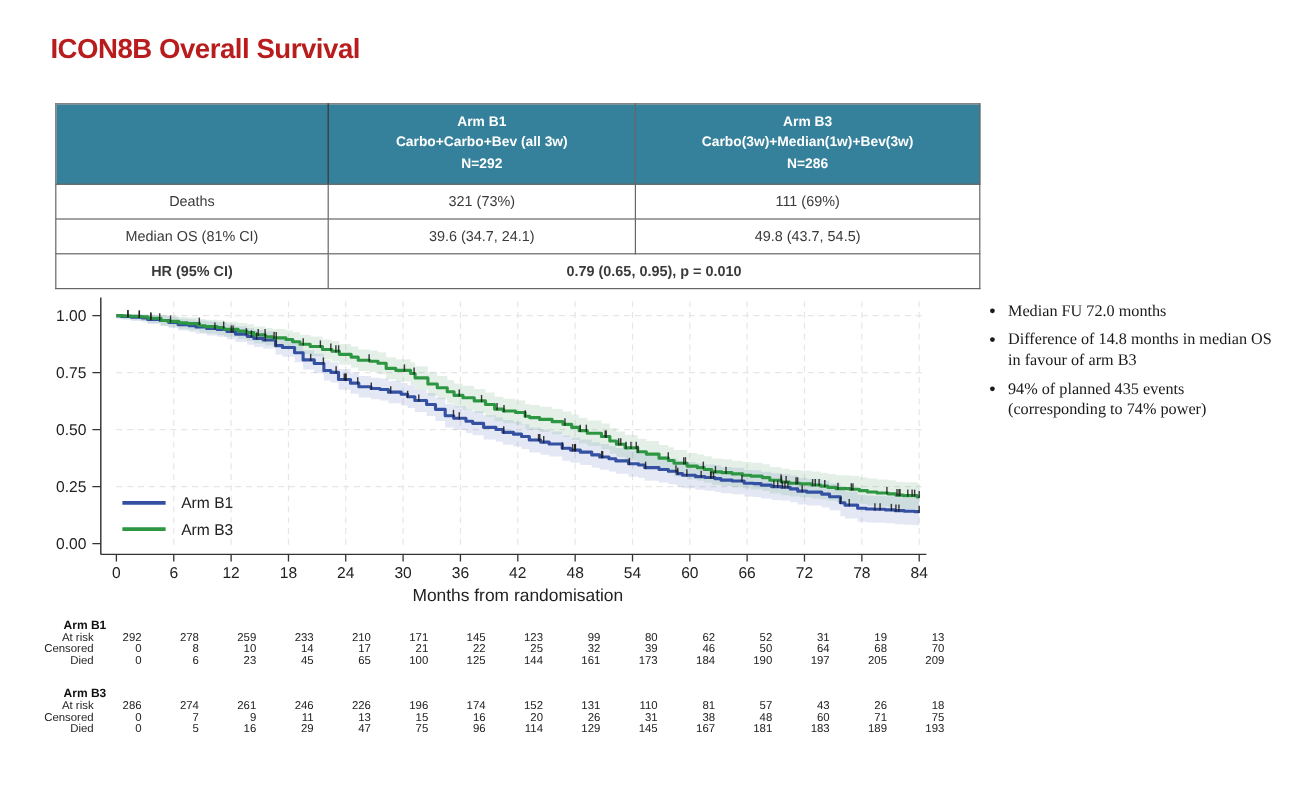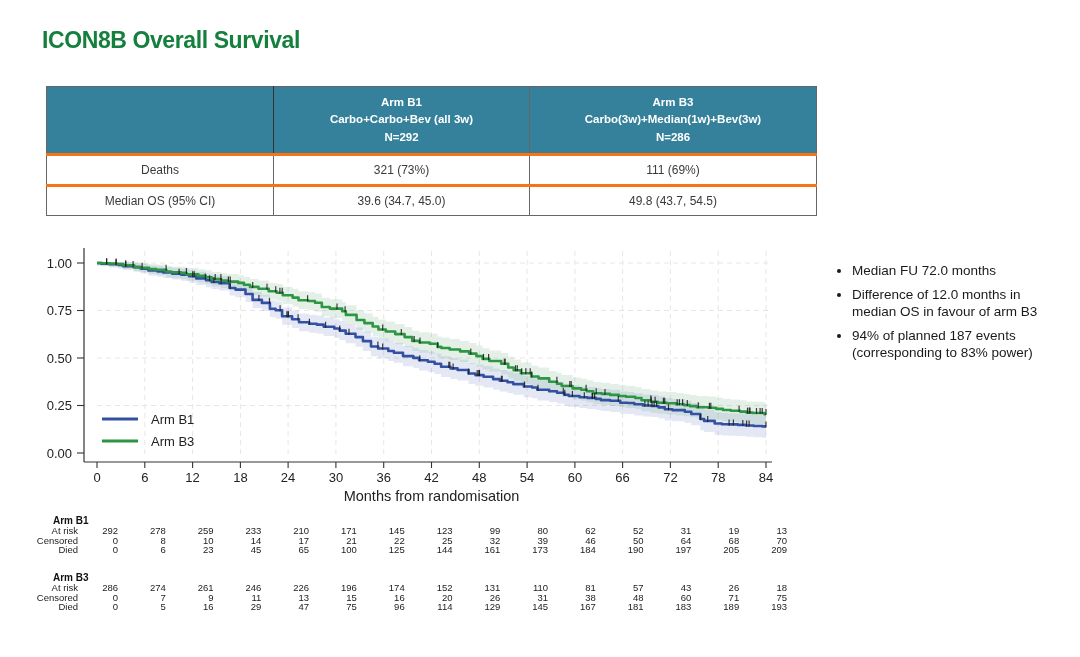--- a/index.html
+++ b/index.html
@@ -1,42 +1,42 @@
 <!DOCTYPE html>
 <html><head>
 <meta charset="utf-8">
 <style>
   html,body{margin:0;padding:0;background:#fff;}
   #page{position:relative;width:1080px;height:657px;background:#fff;overflow:hidden;
         font-family:"Liberation Sans",sans-serif;}
   #title{position:absolute;left:42px;top:27px;font-size:23px;font-weight:bold;
-         letter-spacing:-0.4px;color:#15803d;}
+         letter-spacing:-0.4px;color:#b91c1c;}
   
   #sumtbl{position:absolute;left:46px;top:86px;width:770px;border-collapse:collapse;
           table-layout:fixed;font-size:12px;color:#3a3a3a;}
   #sumtbl td{border:1px solid #666;text-align:center;vertical-align:middle;padding:2px 4px;}
   #sumtbl td.hdr{background:#35819b;color:#fff;font-weight:bold;font-size:11.5px;
                  line-height:1.5;height:62px;border-bottom:1px solid #666;}
   #sumtbl td.hdr-empty{background:#35819b;border-right:1px solid #333;}
-  #sumtbl tr.body td{height:24px;border-top:3px solid #f97316;}
+  #sumtbl tr.body td{height:24px;border-top:1px solid #f97316;}
   #sumtbl tr.hr-row td{font-weight:bold;border-top:1px solid #555;}
   
   #km{position:absolute;left:24px;top:243px;width:790px;height:264px;}
   #risk{position:absolute;left:20px;top:512px;width:810px;height:108px;}
   .grid{stroke:#e8e5e5;stroke-width:1;stroke-dasharray:5 4;fill:none;}
   .ax{stroke:#333;stroke-width:1.2;fill:none;}
   .tick{stroke:#333;stroke-width:1.1;}
   .tlab{font-family:"Liberation Sans",sans-serif;font-size:13px;fill:#222;}
   .xlab{font-family:"Liberation Sans",sans-serif;font-size:14.5px;fill:#222;}
   .leg{font-family:"Liberation Sans",sans-serif;font-size:13px;fill:#222;}
   .armlbl{font-family:"Liberation Sans",sans-serif;font-size:10px;font-weight:bold;fill:#111;}
   .rlbl,.rval{font-family:"Liberation Sans",sans-serif;font-size:9.5px;fill:#222;}
   
   #bullets{position:absolute;left:824px;top:250px;width:242px;font-size:13.5px;color:#1a1a1a;}
-  #bullets ul{margin:12px;padding-left:16px;}
+  #bullets ul{margin:0;padding-left:16px;font-family:Liberation Serif, serif;}
   #bullets li{margin-bottom:7px;line-height:17px;}
 </style>
 </head>
 <body>
 
 <div id="page">
 
   <div id="title">ICON8B Overall Survival</div>
 
   <table id="sumtbl">
@@ -58,23 +58,27 @@
         <span>Carbo(3w)+Median(1w)+Bev(3w)</span><br>
         <span>N=286</span>
       </td>
     </tr>
     <tr class="body">
       <td>Deaths</td>
       <td>321 (73%)</td>
       <td>111 (69%)</td>
     </tr>
     <tr class="body">
-      <td>Median OS (95% CI)</td>
-      <td>39.6 (34.7, 45.0)</td>
+      <td>Median OS (81% CI)</td>
+      <td>39.6 (34.7, 24.1)</td>
       <td>49.8 (43.7, 54.5)</td>
+    </tr>
+    <tr class="body hr-row">
+      <td>HR (95% CI)</td>
+      <td colspan="2">0.79 (0.65, 0.95), p = 0.010</td>
     </tr>
   </tbody>
     </table>
 
   <div id="km"><svg width="790" height="264" viewBox="0 0 790 264">
     <g>
           <line class="grid" x1="120.8" y1="8" x2="120.8" y2="215"></line>
           <line class="grid" x1="168.6" y1="8" x2="168.6" y2="215"></line>
           <line class="grid" x1="216.4" y1="8" x2="216.4" y2="215"></line>
           <line class="grid" x1="264.1" y1="8" x2="264.1" y2="215"></line>
@@ -375,18 +379,18 @@
         <text class="rval" x="575.9" y="98" text-anchor="end">167</text>
         <text class="rval" x="623.6" y="98" text-anchor="end">181</text>
         <text class="rval" x="671.4" y="98" text-anchor="end">183</text>
         <text class="rval" x="719.2" y="98" text-anchor="end">189</text>
         <text class="rval" x="767.0" y="98" text-anchor="end">193</text>
       </svg></div>
 
   <div id="bullets">
     <ul>
       <li>Median FU 72.0 months</li>
-      <li>Difference of 12.0 months in median OS in favour of arm B3</li>
-      <li>94% of planned 187 events (corresponding to 83% power)</li>
+      <li>Difference of 14.8 months in median OS in favour of arm B3</li>
+      <li>94% of planned 435 events (corresponding to 74% power)</li>
     </ul>
   </div>
 
 </div>
 
 </body></html>

